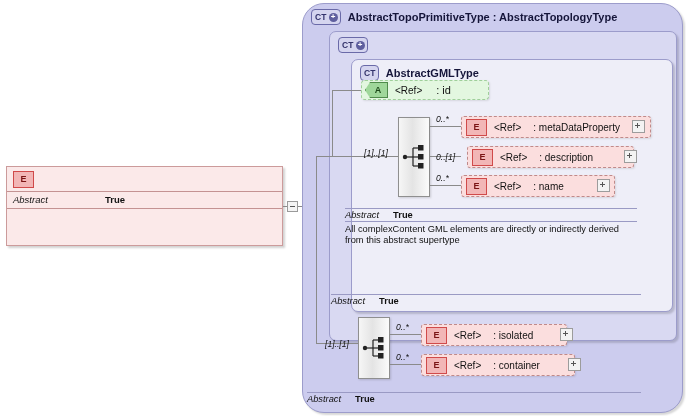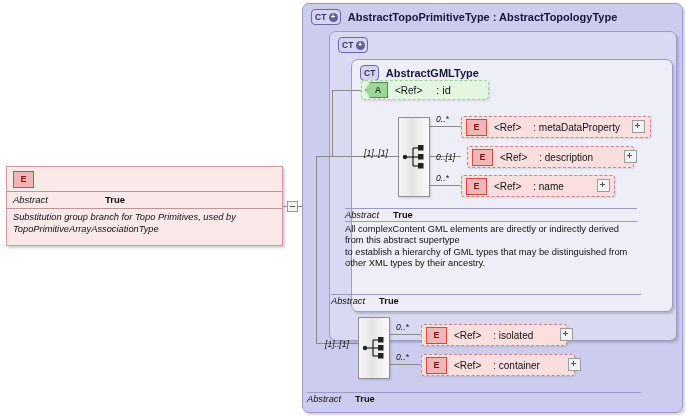--- a/index.html
+++ b/index.html
@@ -103,20 +103,21 @@
   .ct-panel {
     position: absolute;
     box-sizing: border-box;
     border: 1px solid #9c9ccb;
     border-radius: 7px;
     box-shadow: 2px 2px 2px rgba(0,0,0,0.16);
   }
   #panel-topoprimitive {
     left: 302px; top: 3px; width: 381px; height: 410px;
     background: #ccccee;
+    border-radius: 22px;
   }
   #panel-topology {
     left: 26px; top: 27px; width: 348px; height: 310px;
     background: #d9d9f2;
   }
   #panel-gmltype {
     left: 21px; top: 27px; width: 322px; height: 253px;
     background: #eeeef8;
   }
   .ct-head {
@@ -292,21 +293,20 @@
   <div class="abs" id="topo-primitive-box">
     <div class="hdr">
       <span class="badge-e">E</span>
     </div>
     <div class="props">
       <div class="prop-row">
         <span class="k">Abstract</span>
         <span class="v">True</span>
       </div>
     </div>
-    <div class="doc">Substitution group branch for Topo Primitives, used by TopoPrimitiveArrayAssociationType</div>
   </div>
 
   <div class="abs" id="left-connector-line"></div>
   <div class="abs" id="left-collapse-box"></div>
 
   <div class="ct-panel" id="panel-topoprimitive">
 
     <div class="ct-head">
       <span class="badge-ct">
         <span>CT</span>
@@ -398,21 +398,20 @@
   </div>
   <div class="expander" style="left:597px; top:179px;"></div>
 
   <div class="abstract-footer" id="gml-abstract">
     <span class="k">Abstract</span>
     <span class="v">True</span>
   </div>
   <div class="abs" id="gml-doc-sep"></div>
   <div class="abs" id="gml-doc">
     <div>All complexContent GML elements are directly or indirectly derived from this abstract supertype</div>
-    <div>to establish a hierarchy of GML types that may be distinguished from other XML types by their ancestry.</div>
   </div>
 
   <div class="abstract-footer" id="topology-abstract">
     <span class="k">Abstract</span>
     <span class="v">True</span>
   </div>
 
   <div class="compositor" id="seq-topo">
     <svg width="30" height="60" viewBox="0 0 30 60">
       <circle cx="6" cy="30" r="2.2" fill="#222"></circle>

